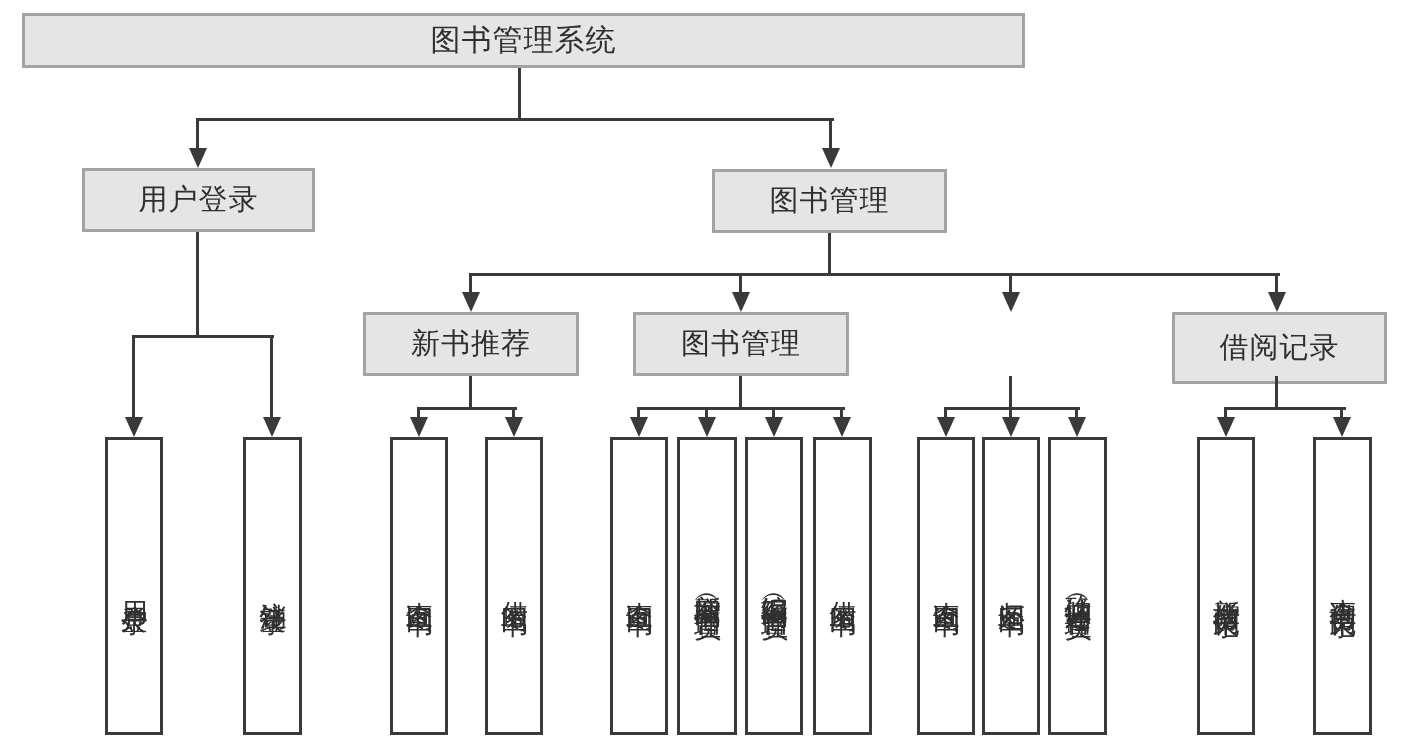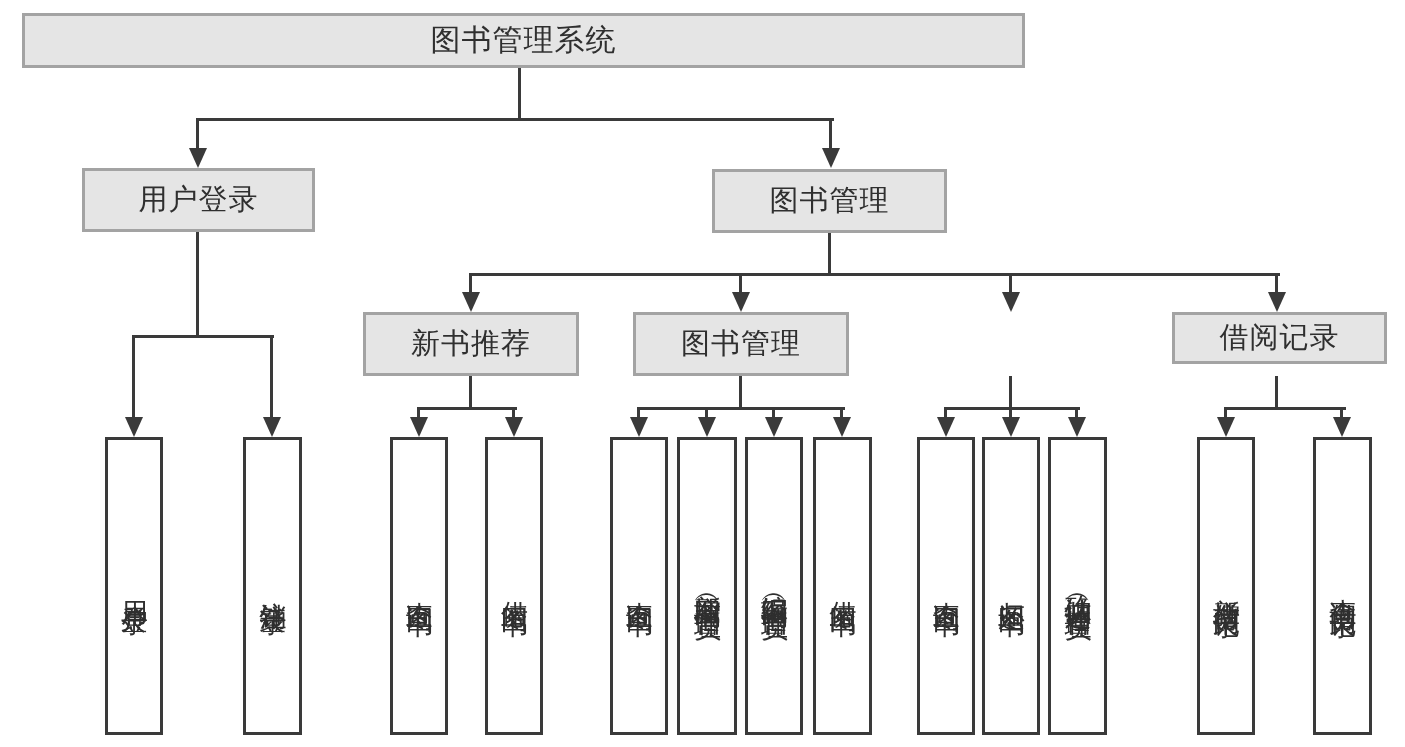--- a/index.html
+++ b/index.html
@@ -103,21 +103,21 @@
   <div class="arrowhead" style="left:1002px;top:292px"></div>
   <div class="vline" style="left:1275px;top:273px;height:22px"></div>
   <div class="arrowhead" style="left:1268px;top:292px"></div>
 
   <div class="box" style="left:363px;top:312px;width:216px;height:64px">
     <span>新书推荐</span>
   </div>
   <div class="box" style="left:633px;top:312px;width:216px;height:64px">
     <span>图书管理</span>
   </div>
-  <div class="box" style="left:1172px;top:312px;width:215px;height:52px">
+  <div class="box" style="left:1172px;top:312px;width:215px;height:72px">
     <span>借阅记录</span>
   </div>
 
   <div class="vline" style="left:469px;top:376px;height:31px"></div>
   <div class="hline" style="left:417px;top:407px;width:100px"></div>
   <div class="vline" style="left:417px;top:407px;height:12px"></div>
   <div class="arrowhead" style="left:410px;top:417px"></div>
   <div class="vline" style="left:512px;top:407px;height:12px"></div>
   <div class="arrowhead" style="left:505px;top:417px"></div>
 

